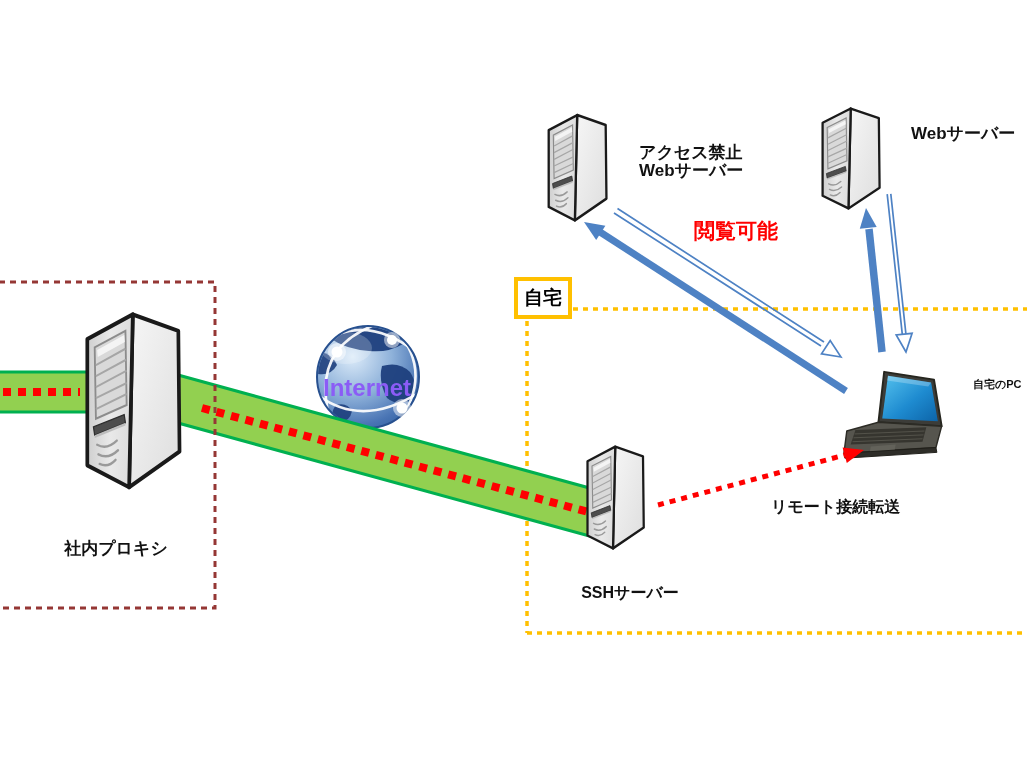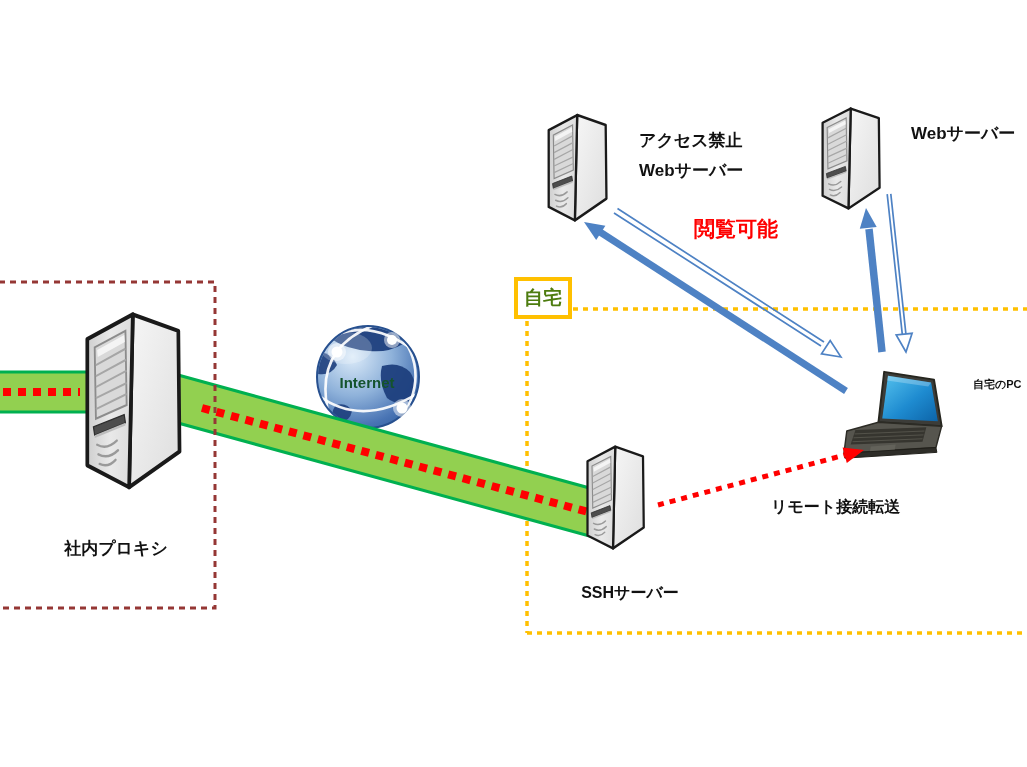--- a/index.html
+++ b/index.html
@@ -5,33 +5,33 @@
   html,body{margin:0;padding:0;background:#fff;}
   .stage{
     position:relative;width:1027px;height:767px;background:#ffffff;overflow:hidden;
     font-family:"Liberation Sans","DejaVu Sans",sans-serif;
   }
   .stage svg.scene{position:absolute;left:0;top:0;}
   .lbl{position:absolute;color:#111;font-weight:bold;white-space:nowrap;line-height:1.15;}
   .lbl.center{text-align:center;}
   .lbl-proxy{left:58px;top:499px;width:116px;font-size:17px;margin-top:40px;}
   .lbl-ssh{left:568px;top:584px;width:124px;font-size:16px;}
-  .lbl-blocked1{left:639px;top:131px;font-size:17px;}
+  .lbl-blocked1{left:639px;top:143px;font-size:17px;}
   .lbl-blocked2{left:639px;top:161px;font-size:17px;}
   .lbl-web{left:911px;top:124px;font-size:17px;}
-  .lbl-browse{left:694px;top:219px;font-size:21px;color:var(--text_red,#f00);font-family:Liberation Mono, monospace;}
+  .lbl-browse{left:694px;top:219px;font-size:21px;color:var(--text_red,#f00);}
   .lbl-homepc{left:937px;top:378px;font-size:11px;margin-left:36px;}
   .lbl-remote{left:739px;top:498px;font-size:16px;margin-left:32px;}
   .lbl-sshpf{left:247px;top:535px;font-size:21px;color:var(--text_green,#00B050);letter-spacing:1px;}
-  .lbl-internet{left:316px;top:374px;width:102px;font-size:15px;font-weight:700;color:#14532d;}
+  .lbl-internet{left:316px;top:374px;width:102px;font-size:24px;font-weight:700;color:#8b5cf6;}
   .home-box{
     position:absolute;left:514px;top:277px;width:50px;height:34px;
     border:4px solid var(--home_border,#FFC000);background:#fff;
     display:flex;align-items:center;justify-content:center;
-    font-size:19px;font-weight:bold;color:#4d7c0f;z-index:5;
+    font-size:19px;font-weight:bold;color:#000000;z-index:5;
   }
   
   .band-fill{fill:var(--band_green,#92D050);stroke:var(--band_edge_green,#00B050);stroke-width:3;}
   .red-dots{stroke:var(--tunnel_red,#FF0000);fill:none;}
   .red-head{fill:var(--tunnel_red,#FF0000);stroke:none;}
   .company-border{fill:none;stroke:var(--company_border,#953735);stroke-width:3;}
   .home-border{fill:none;stroke:var(--home_border,#FFC000);stroke-width:3.5;}
   .blue-solid{stroke:var(--arrow_blue,#4E82C4);fill:none;}
   .blue-fill{fill:var(--arrow_blue,#4E82C4);stroke:none;}
   .blue-hollow{fill:#ffffff;stroke:var(--arrow_blue,#4E82C4);stroke-width:1.7;}

